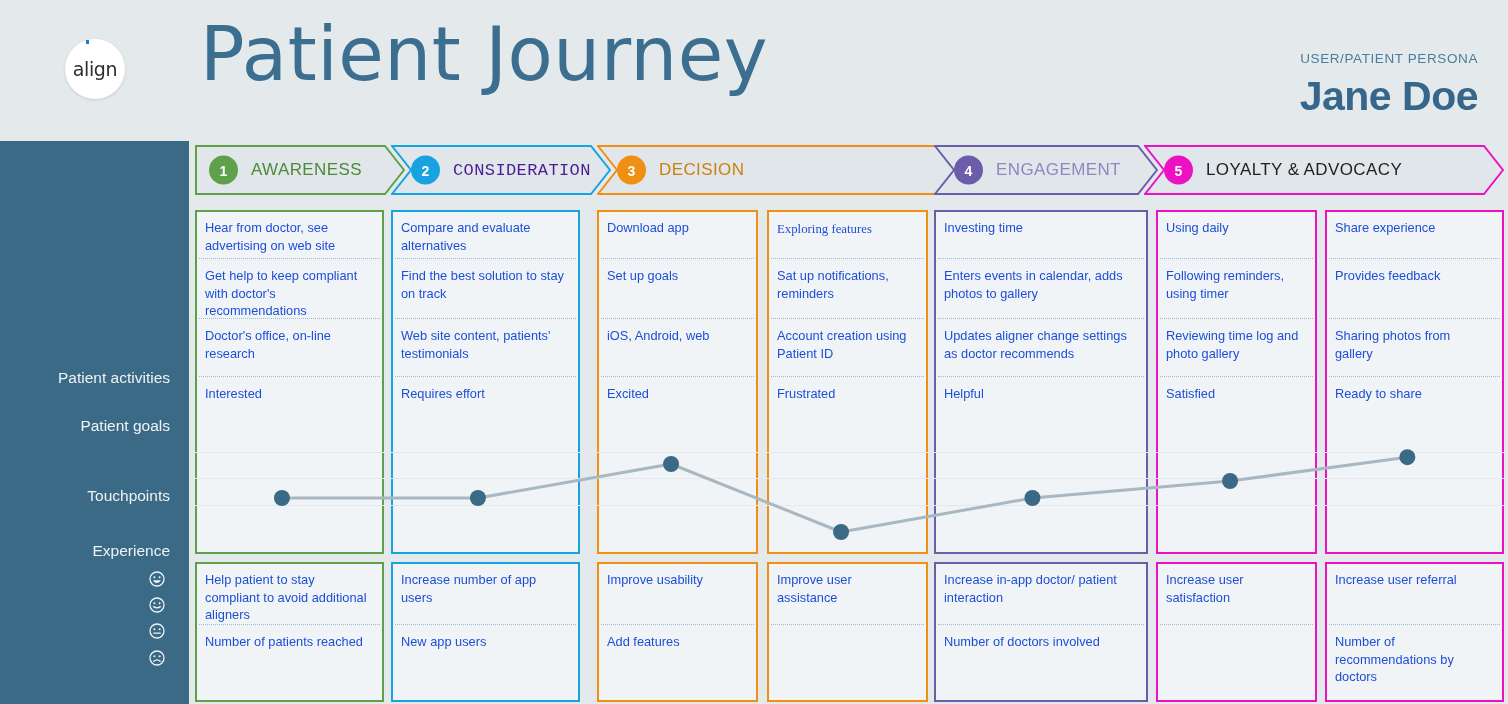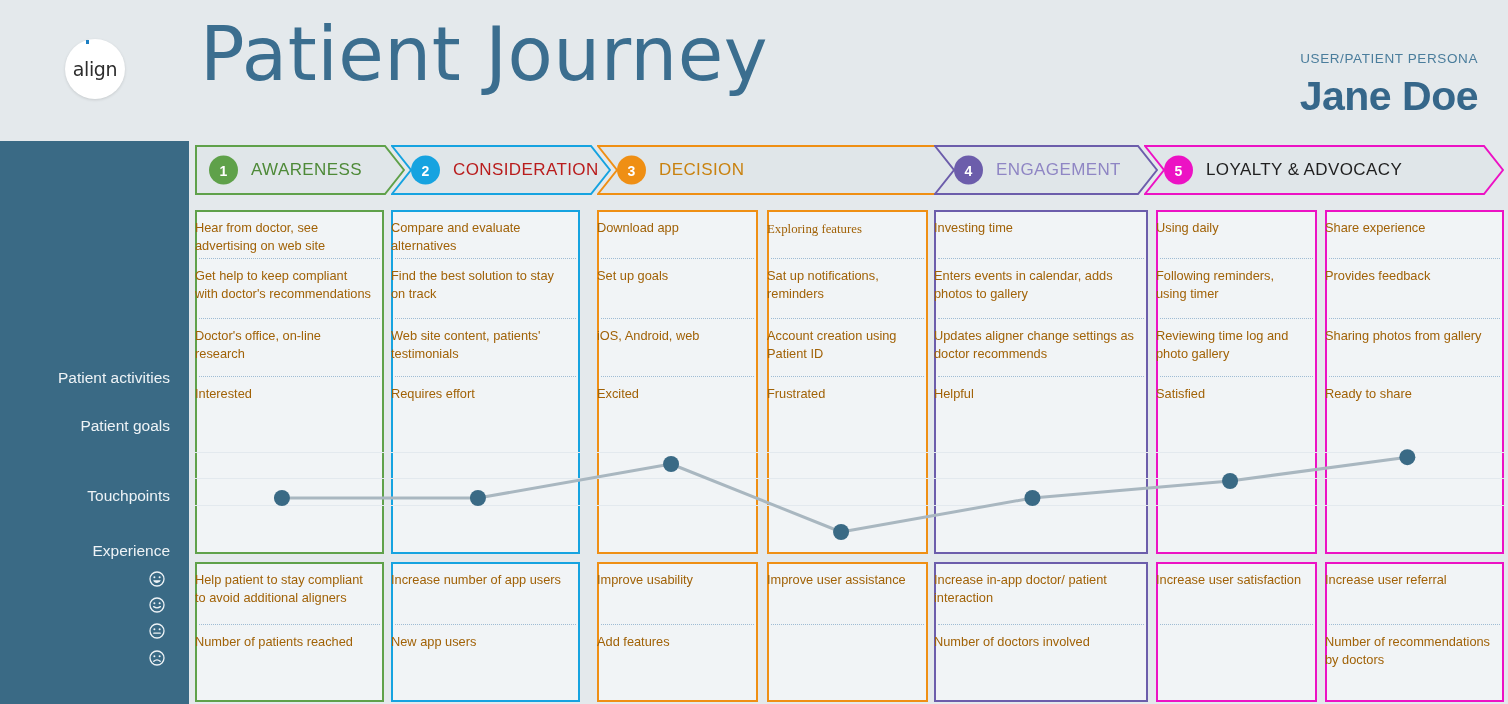--- a/index.html
+++ b/index.html
@@ -81,22 +81,22 @@
   .block {
     position: absolute; left: 0; width: 100%;
     background: #f1f4f6;
     border-left: 2px solid var(--c);
     border-right: 2px solid var(--c);
   }
   .block.top { border-top: 2px solid var(--c); }
   .block.bot { border-bottom: 2px solid var(--c); }
   .cell {
     position: absolute; left: 0; width: 100%;
-    padding: 9px 13px 0 0;
-    font-size: 12.8px; color: #a16207; line-height: 1.38;
+    padding: 9px 13px 0 10px;
+    font-size: 12.8px; color: #1d4ed8; line-height: 1.38;
   }
   .sep {
     position: absolute; left: 4px; right: 4px; height: 0;
     border-top: 1px dotted #9fbcd4;
   }
   .gridline {
     position: absolute; left: 0; right: 0; height: 0;
     border-top: 1px solid #e3e9ee;
   }
   
@@ -165,21 +165,21 @@
       </svg>
       <div class="chev-badge" style="left:14px; background:#5fa14a;">1</div>
       <div class="chev-label" style="left:56px; color:#4e8a38;">AWARENESS</div>
     </div>
 
     <div class="chev" style="left:202px; width:220px;">
       <svg width="220" height="50" viewBox="0 0 220 50" preserveAspectRatio="none">
         <polygon points="1,1 200,1 219,25 200,49 1,49 20,25" fill="#e0e6e9" stroke="#16a3e0" stroke-width="2" vector-effect="non-scaling-stroke"></polygon>
       </svg>
       <div class="chev-badge" style="left:20px; background:#16a3e0;">2</div>
-      <div class="chev-label" style="left:62px; color:#b91c1c;">CONSIDERATION</div>
+      <div class="chev-label" style="left:62px; color:#4c1d95;font-family:Liberation Mono, monospace;">CONSIDERATION</div>
     </div>
 
     <div class="chev" style="left:408px; width:551px;">
       <svg width="551" height="50" viewBox="0 0 551 50" preserveAspectRatio="none">
         <polygon points="1,1 531,1 550,25 531,49 1,49 20,25" fill="#e0e6e9" stroke="#ef8f14" stroke-width="2" vector-effect="non-scaling-stroke"></polygon>
       </svg>
       <div class="chev-badge" style="left:20px; background:#ef8f14;">3</div>
       <div class="chev-label" style="left:62px; color:#c9820f;">DECISION</div>
     </div>
 

